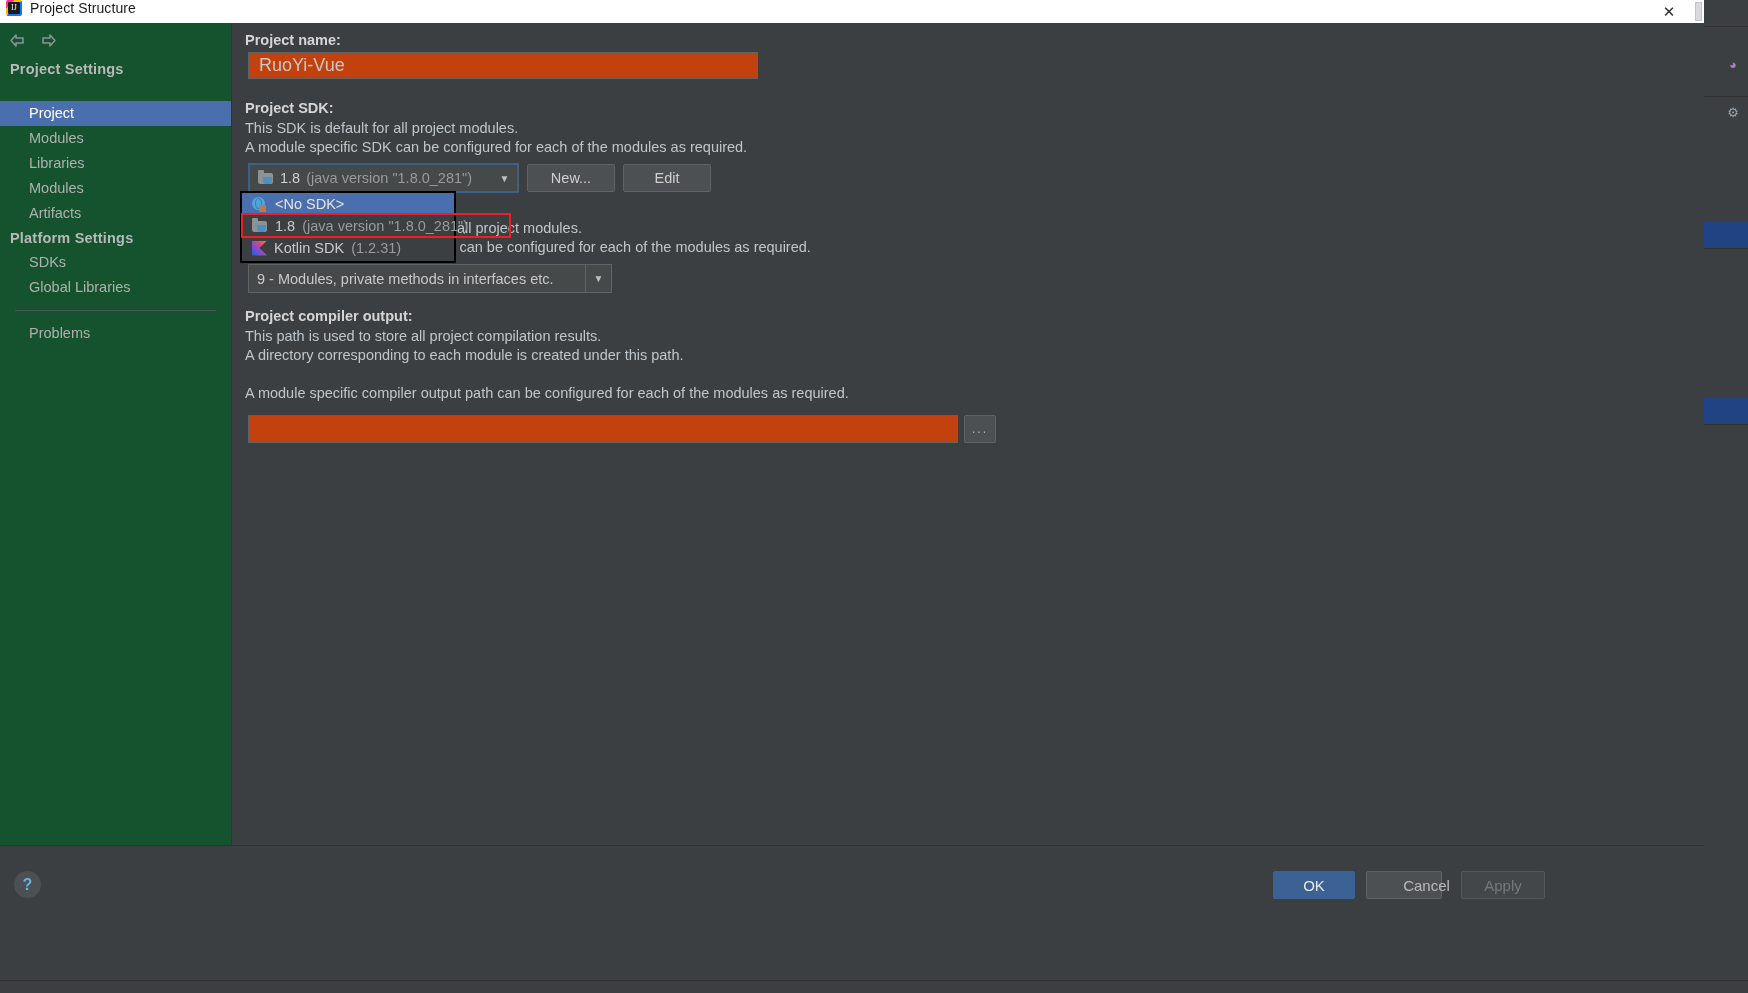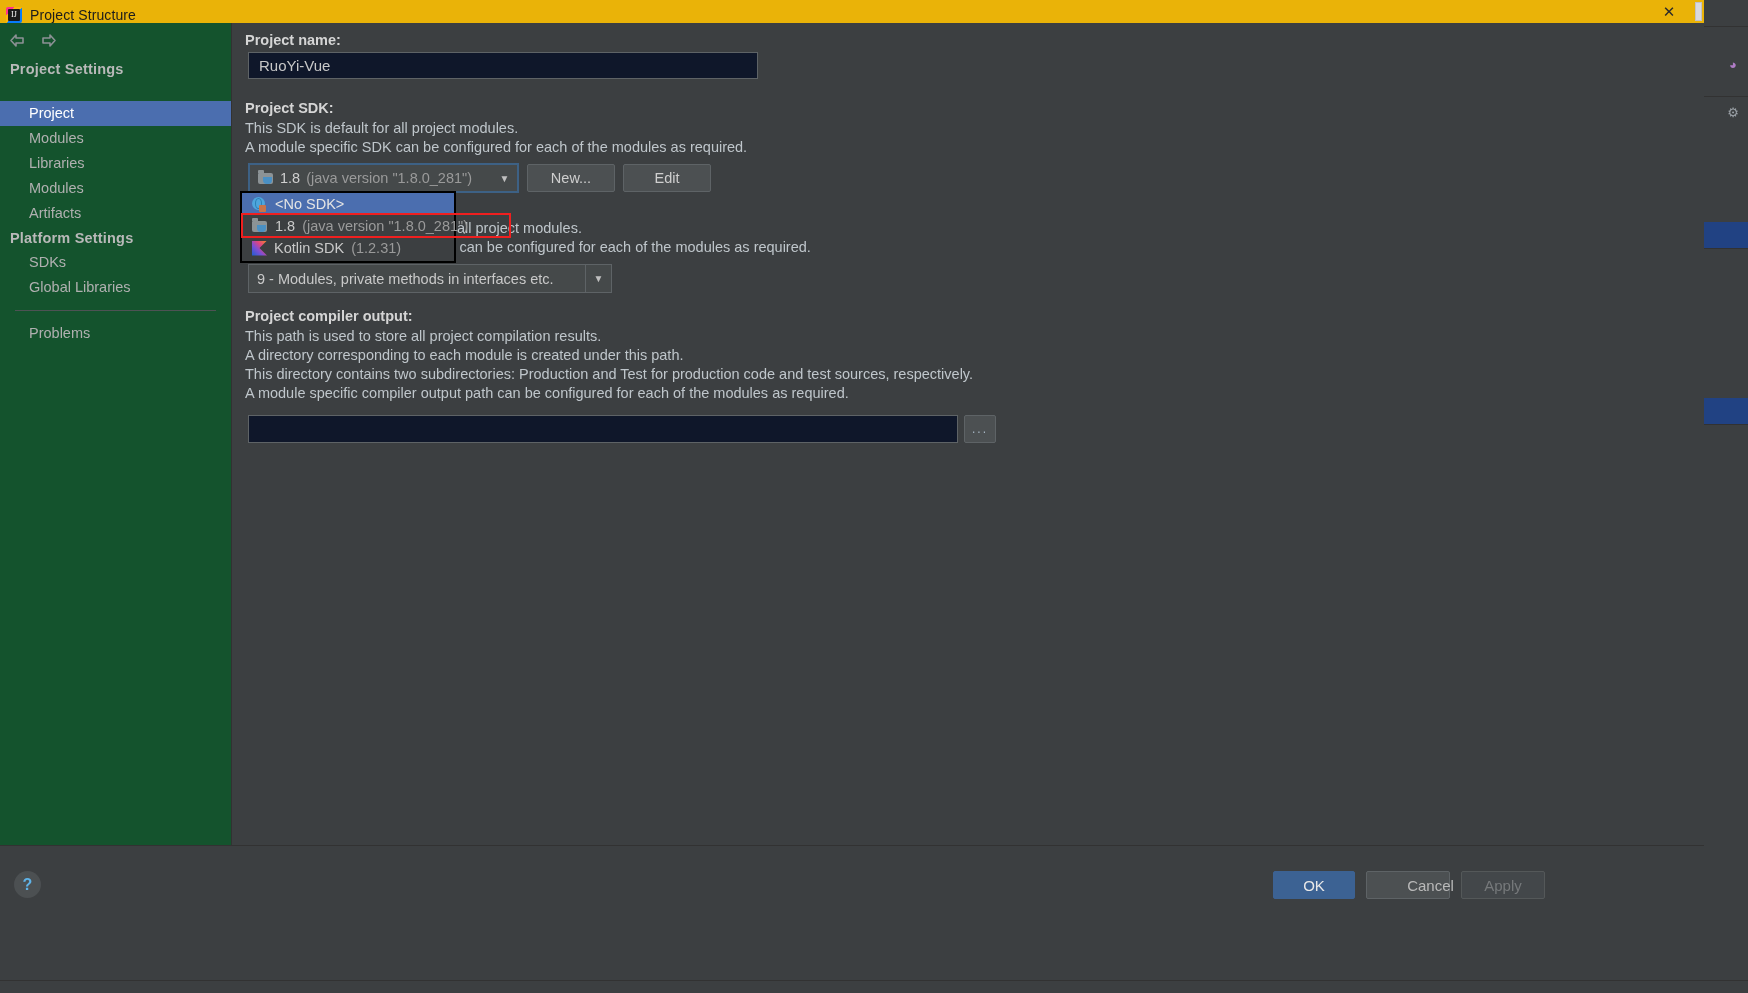--- a/index.html
+++ b/index.html
@@ -36,23 +36,23 @@
 
   
   .dialog {
     position: absolute; left: 0; top: 0;
     width: 1704px; height: 993px;
     background: #3c3f41;
   }
   .titlebar {
     position: relative;
     height: 23px;
-    background: #eab308;
+    background: #ffffff;
     border-bottom: 1px solid #dcdcdc;
-    display: flex; align-items: flex-end;
+    display: flex; align-items: flex-start;
   }
   .titlebar .app-icon {
     width: 16px; height: 16px; margin-left: 6px; margin-right: 8px;
     position: relative; flex: none;
   }
   .titlebar .app-icon .sq {
     position: absolute; width: 16px; height: 16px; border-radius: 2px;
     background: linear-gradient(135deg,#ff318c 0%, #ff318c 26%, #fdb60d 26%, #fdb60d 52%, #087cfa 52%, #087cfa 100%);
   }
   .titlebar .app-icon .ij {
@@ -118,24 +118,24 @@
     white-space: nowrap;
   }
   .label-plain {
     position: absolute;
     font-size: 14.5px; color: #bfc6cb;
     white-space: nowrap;
   }
 
   .textfield {
     position: absolute;
-    background: #0f172a;
+    background: #c2410c;
     border: 1px solid #5e6366;
     box-sizing: border-box;
-    font-size: 15px; color: #c8c8c8;
+    font-size: 18px; color: #c8c8c8;
     display: flex; align-items: center;
     padding-left: 10px;
   }
   .textfield.empty { color: #8b8b8b; }
 
   .combo {
     position: absolute;
     background: #45494a;
     border: 1px solid #5e6366;
     box-sizing: border-box;
@@ -360,21 +360,20 @@
         <div class="label-plain" style="left:13px; top:216px;">A module specific language level can be configured for each of the modules as required.</div>
 
         <div class="combo" style="left:16px; top:241px; width:364px; height:29px;">
           <div class="combo-text">9 - Modules, private methods in interfaces etc.</div>
           <div class="arrow-cell">▼</div>
         </div>
 
         <div class="label-bold" style="left:13px; top:285px;">Project compiler output:</div>
         <div class="label-plain" style="left:13px; top:305px;">This path is used to store all project compilation results.</div>
         <div class="label-plain" style="left:13px; top:324px;">A directory corresponding to each module is created under this path.</div>
-        <div class="label-plain" style="left:13px; top:343px;">This directory contains two subdirectories: Production and Test for production code and test sources, respectively.</div>
         <div class="label-plain" style="left:13px; top:362px;">A module specific compiler output path can be configured for each of the modules as required.</div>
 
         <div class="textfield empty" style="left:16px; top:392px; width:710px; height:28px;" title=""></div>
         <div class="btn small-dots" style="left:732px; top:392px; width:32px; height:28px;">...</div>
 
         <div class="popup" style="left:8px; top:168px; width:216px; height:72px;">
           <div class="popup-item highlighted">
             <span class="nosdk-ico">
               <span class="globe"></span>
                 <span class="box"></span>
@@ -397,21 +396,21 @@
         </div>
 
         <div class="red-outline" style="left:9px; top:190px; width:270px; height:25px;"></div>
 
       </div>
 
       <div class="bottom-bar">
         <div class="help-btn">?</div>
 
         <div class="btn-ok" style="left:1273px; top:25px; width:82px; height:28px;">OK</div>
-        <div class="btn-cancel" style="left:1366px; top:25px; width:84px; height:28px;padding-left:45px;">Cancel</div>
+        <div class="btn-cancel" style="left:1366px; top:25px; width:76px; height:28px;padding-left:45px;">Cancel</div>
         <div class="btn-apply" style="left:1461px; top:25px; width:84px; height:28px;">Apply</div>
 
       </div>
 
     </div>
   </div>
 
   <div class="status-strip"></div>
 
 </div>

